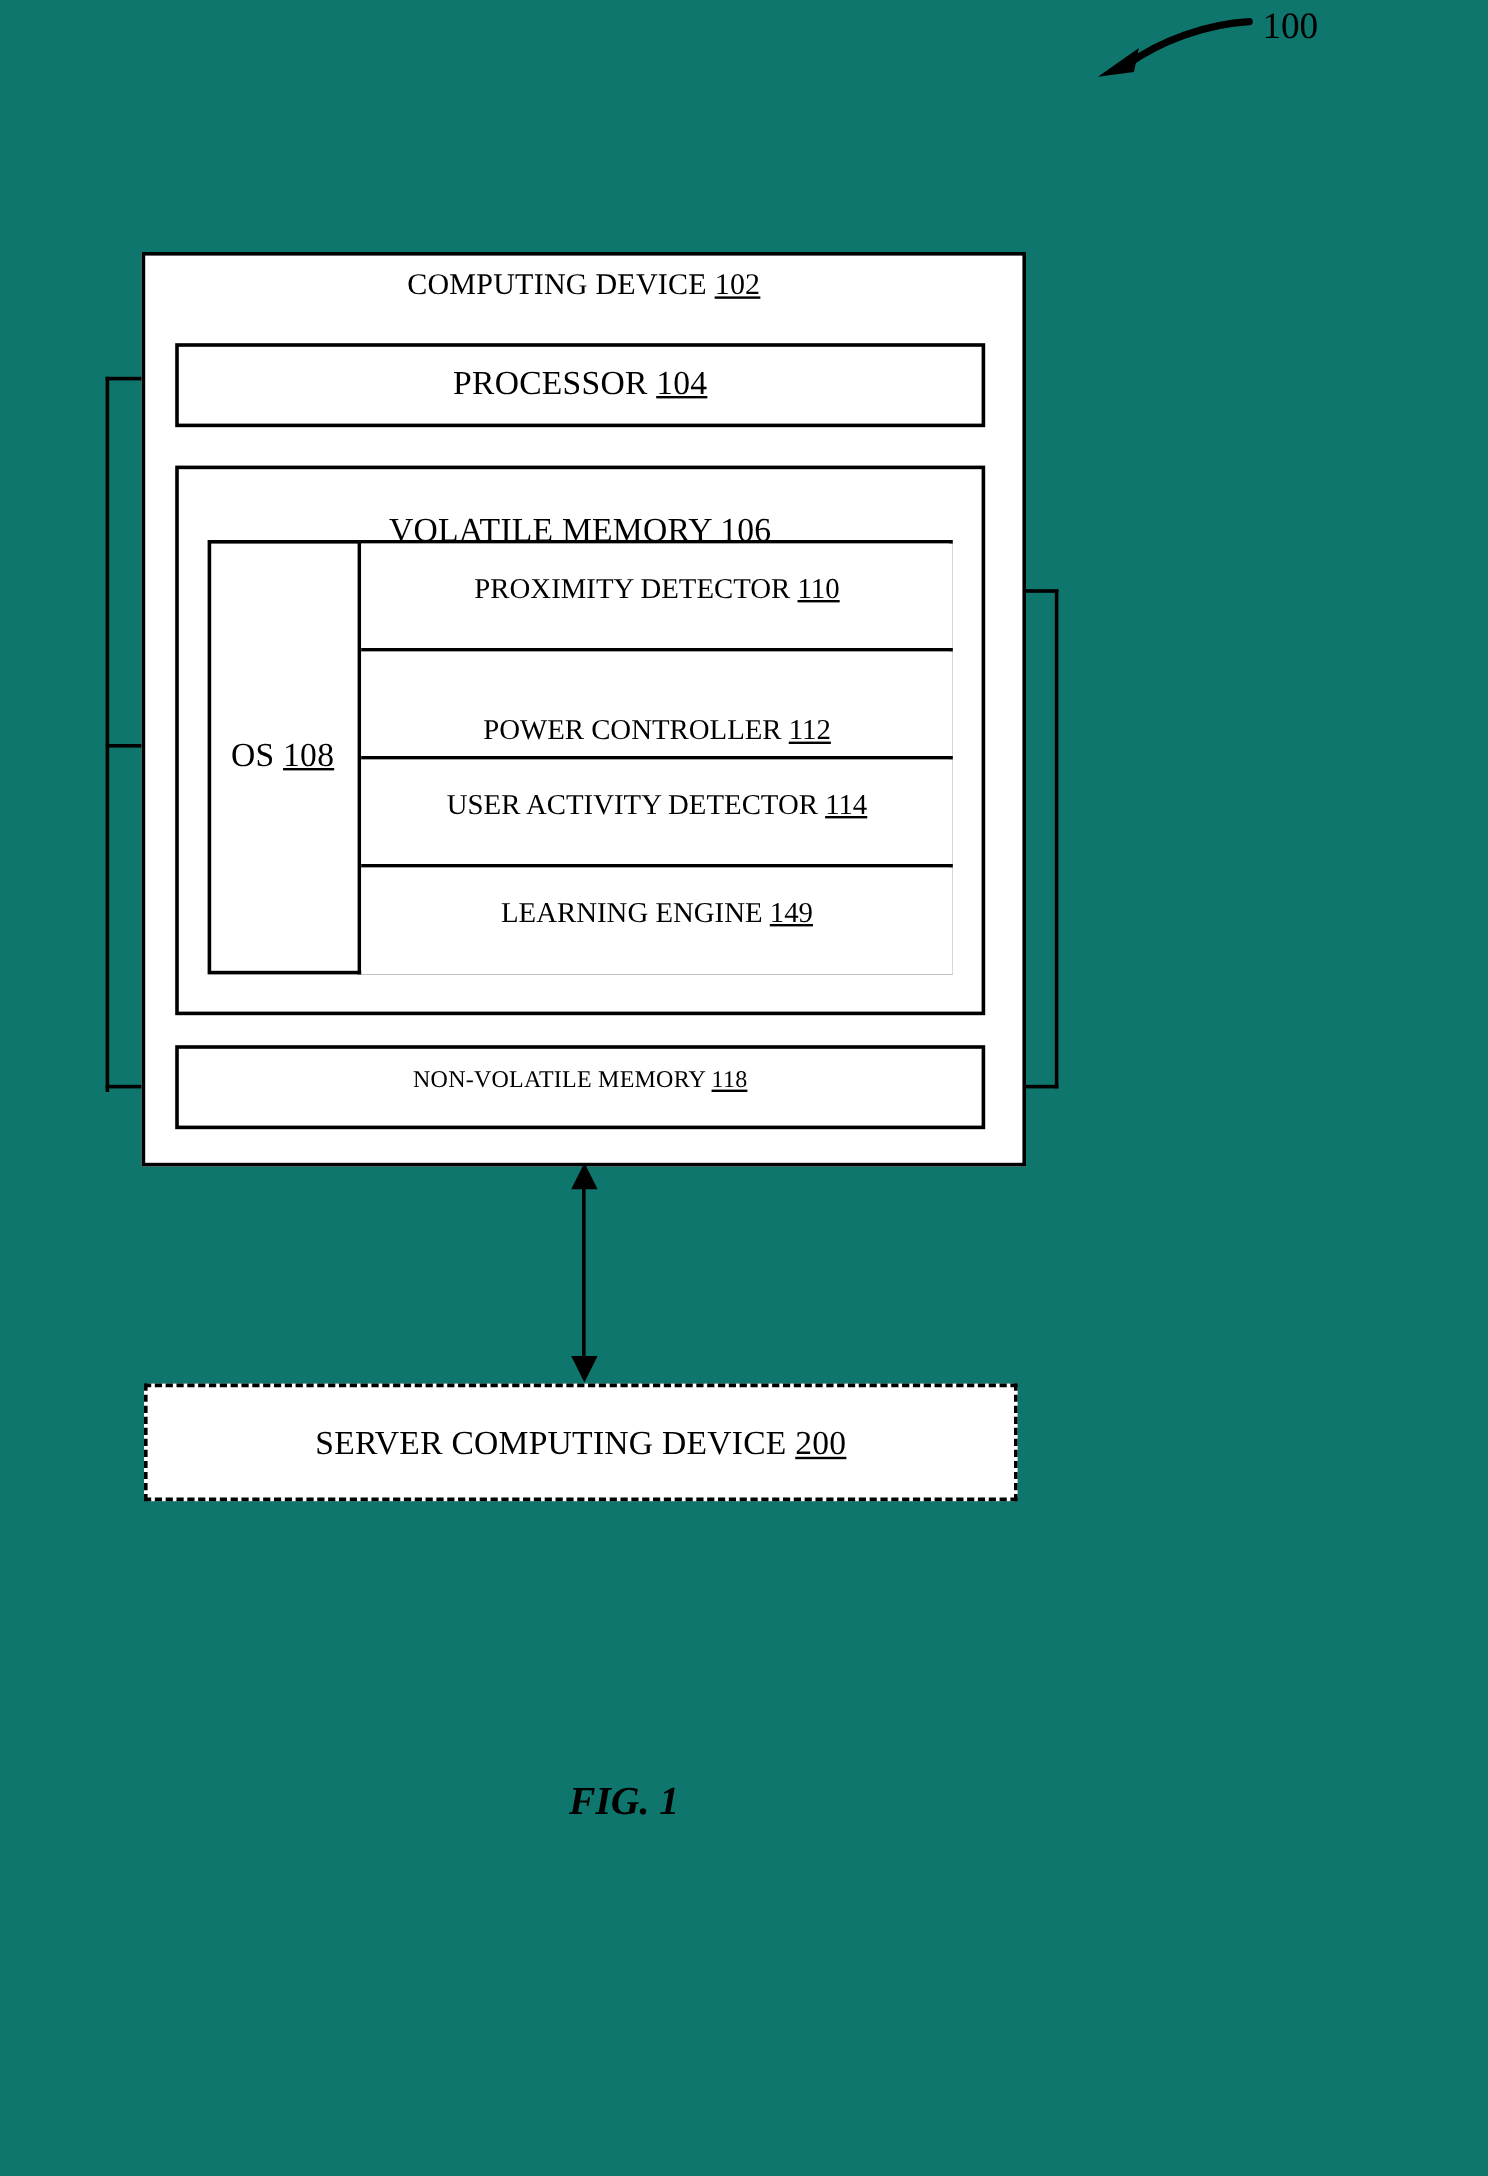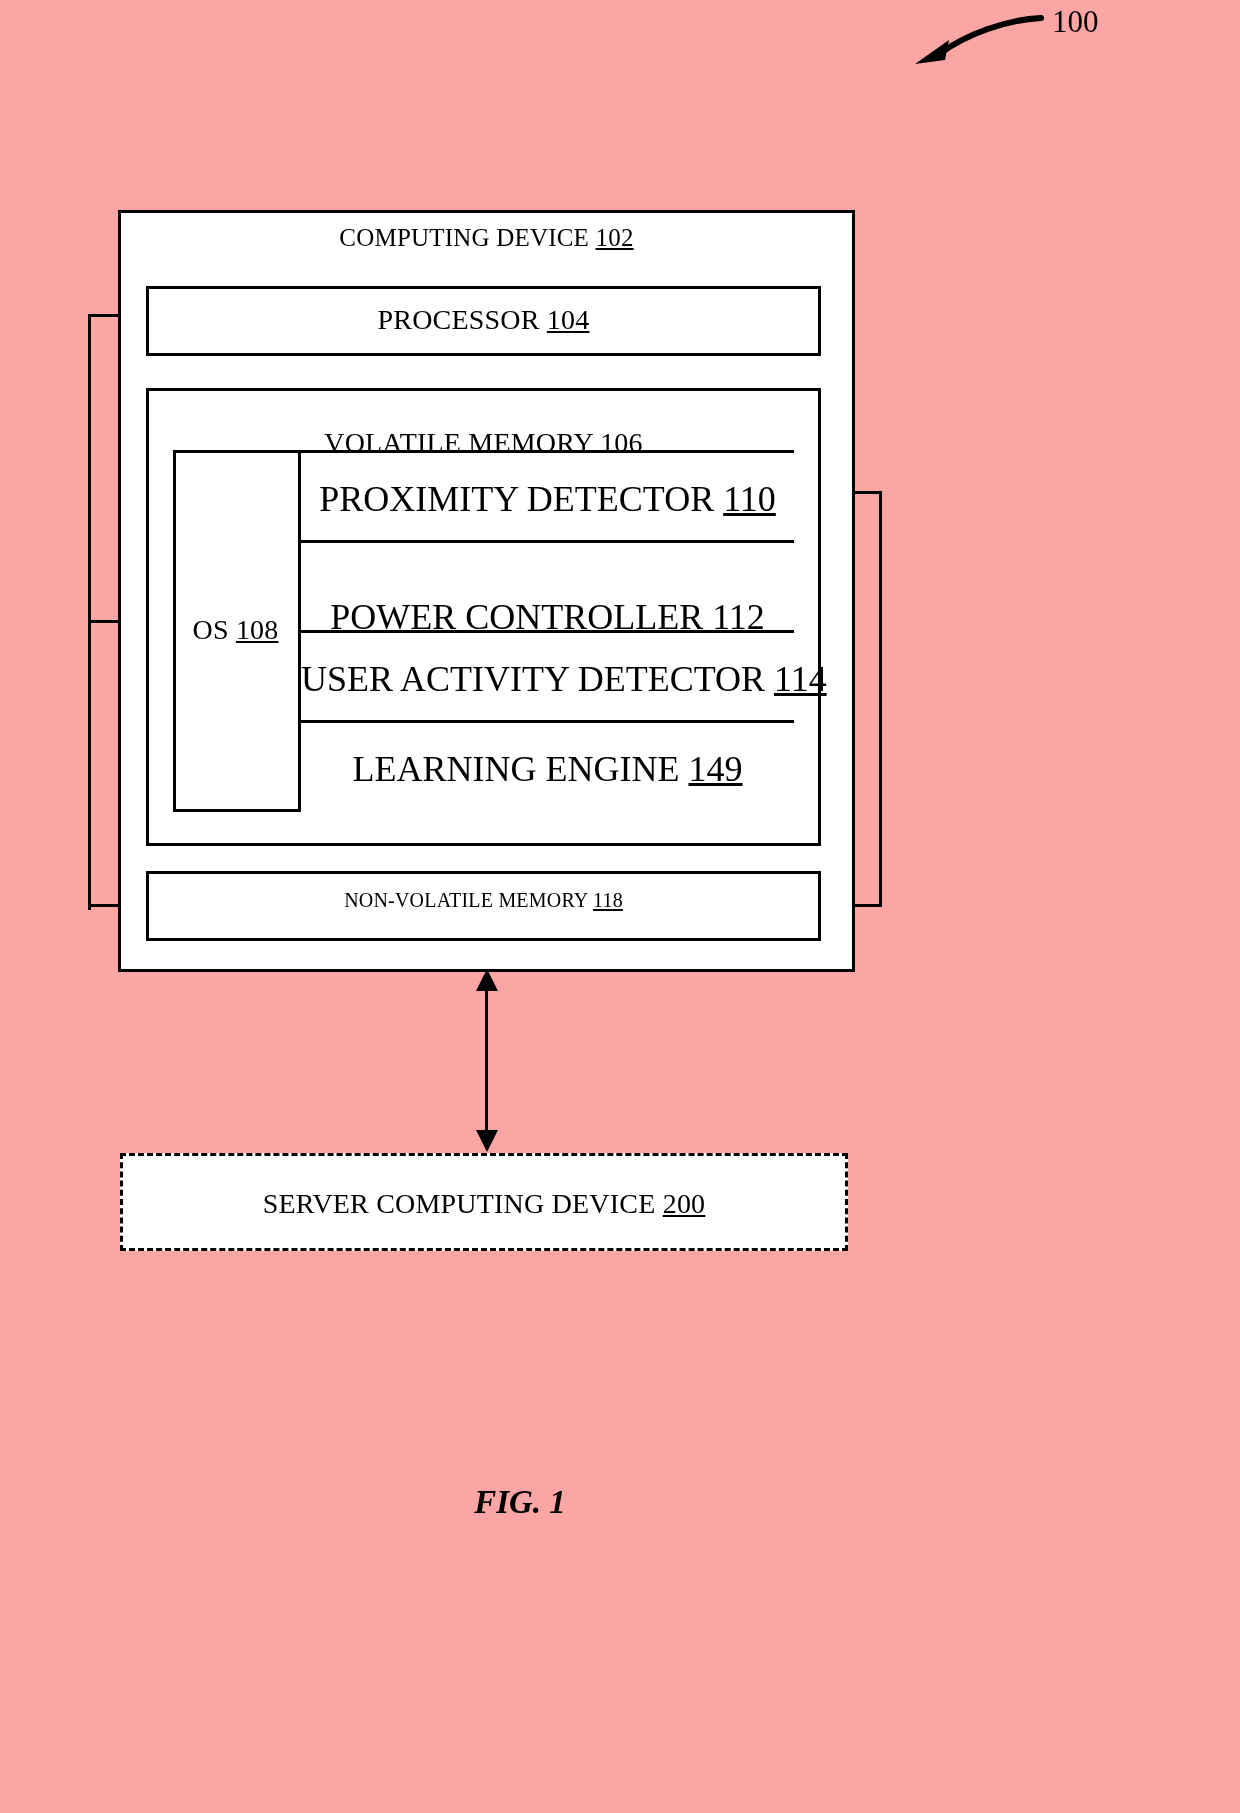--- a/index.html
+++ b/index.html
@@ -8,21 +8,21 @@
     background: #ffffff;
   }
   body {
     font-family: "Liberation Serif", "DejaVu Serif", serif;
     color: #000000;
   }
   #page {
     position: relative;
     width: 1240px;
     height: 1813px;
-    background: #fca5a5;
+    background: #0f766e;
     overflow: hidden;
   }
 
   
   .box {
     position: absolute;
     box-sizing: border-box;
     border: 3px solid #000;
     background: #fff;
   }
@@ -124,21 +124,21 @@
     border-bottom: 3px solid #000;
     background: #fff;
   }
   .module-row.last {
     border-bottom: none;
   }
   .module-label {
     position: absolute;
     left: 301px;
     width: 493px;
-    font-size: 36px;
+    font-size: 24px;
     text-align: center;
     white-space: nowrap;
   }
 
   
   #non-volatile-memory {
     left: 146px;
     top: 871px;
     width: 675px;
     height: 70px;

